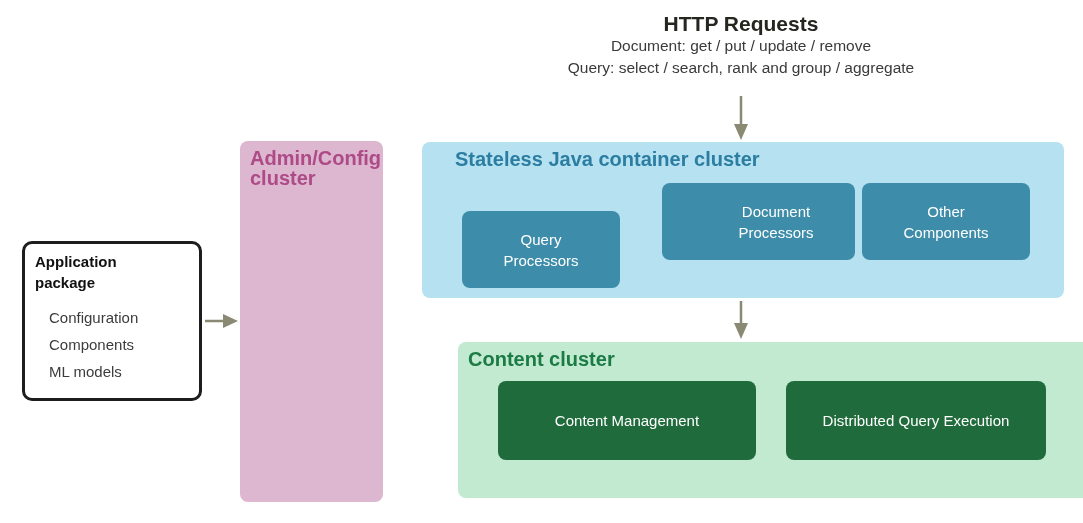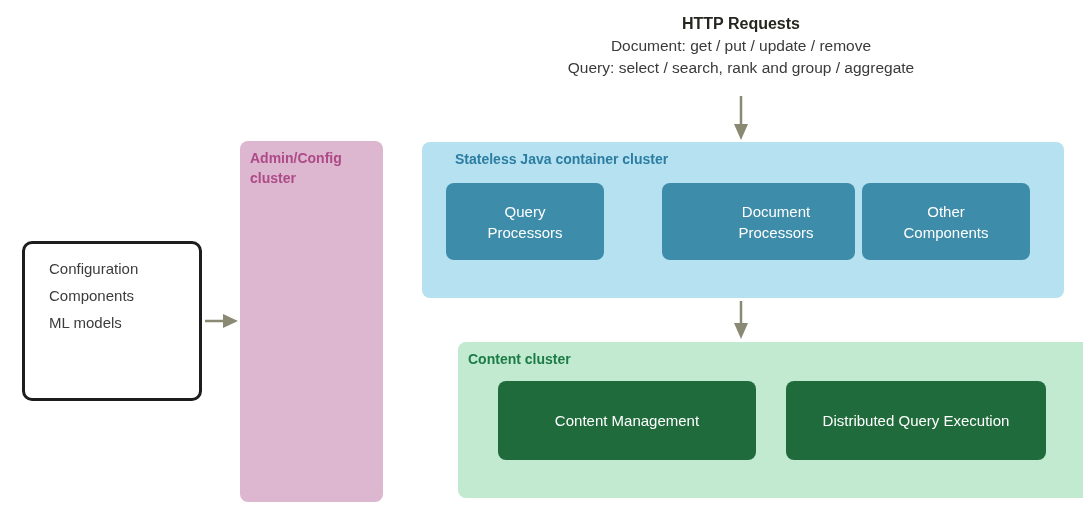--- a/index.html
+++ b/index.html
@@ -14,33 +14,33 @@
   
   .http-header {
     position: absolute;
     left: 420px; top: 13px; width: 642px;
     text-align: center;
     color: #3a3a3a;
     font-size: 15.5px;
     line-height: 22px;
   }
   .http-header .hdr-title {
-    font-size: 16px;
+    font-size: 21px;
     font-weight: bold;
     color: #26261f;
   }
   
   .cluster {
     position: absolute;
     border-radius: 8px;
     box-sizing: border-box;
   }
   .cluster-title {
     font-weight: bold;
-    font-size: 14px;
+    font-size: 20px;
     line-height: 20px;
     padding: 7px 0 0 10px;
   }
   .cluster-container {
     left: 422px; top: 142px; width: 642px; height: 156px;
     background: var(--container_bg, #b5e1f1);
   }
   .cluster-container .cluster-title { color: var(--container_title, #2b7da1); margin-left: 23px; }
   .cluster-content {
     left: 422px; top: 342px; width: 640px; height: 156px;
@@ -111,30 +111,31 @@
     <div class="hdr-title">HTTP Requests</div>
     <div>Document: get / put / update / remove</div>
     <div>Query: select / search, rank and group / aggregate</div>
   </div>
 
   <div class="cluster cluster-admin">
     <div class="cluster-title">Admin/Config cluster</div>
   </div>
 
   <div class="app-box">
+    <div class="app-title">Application package</div>
     <div class="app-items">
       <div>Configuration</div>
       <div>Components</div>
       <div>ML models</div>
     </div>
   </div>
 
   <div class="cluster cluster-container">
     <div class="cluster-title">Stateless Java container cluster</div>
-    <div class="node node-teal" style="left:24px; width:158px;">
+    <div class="node node-teal" style="left:40px; width:158px;margin-top:28px;">
       <div>Query</div>
       <div>Processors</div>
     </div>
     <div class="node node-teal" style="left:240px; width:158px;padding-left:35px;">
       <div>Document</div>
       <div>Processors</div>
     </div>
     <div class="node node-teal" style="left:440px; width:168px;text-align:center;">
       <div>Other</div>
       <div>Components</div>

